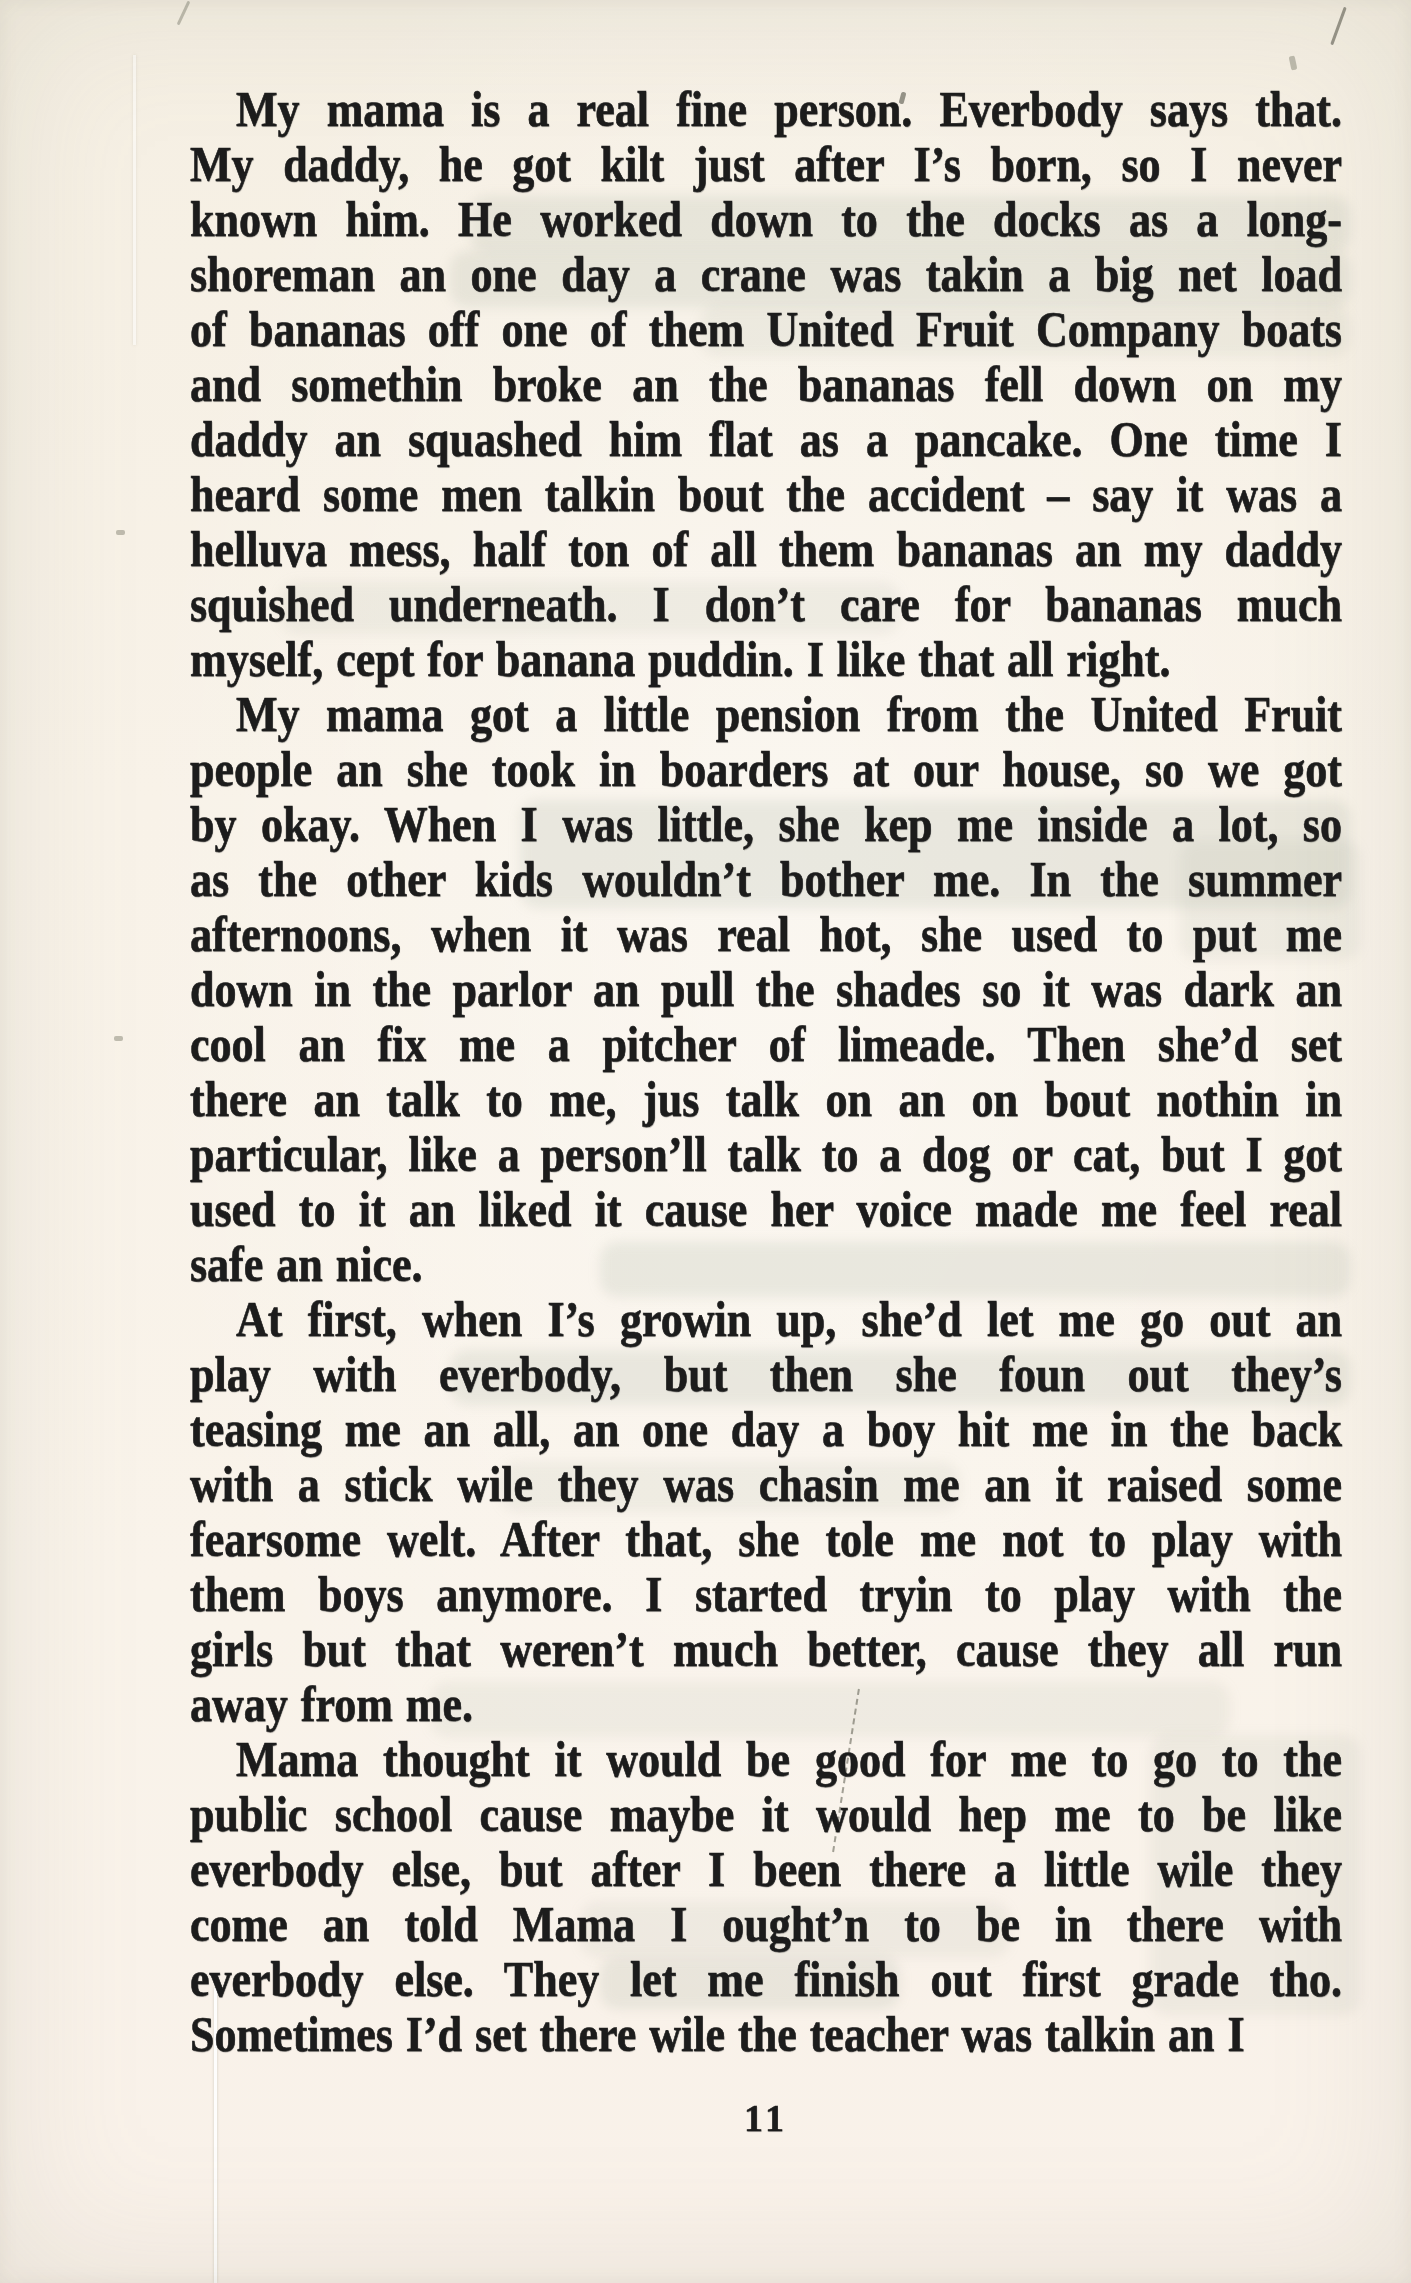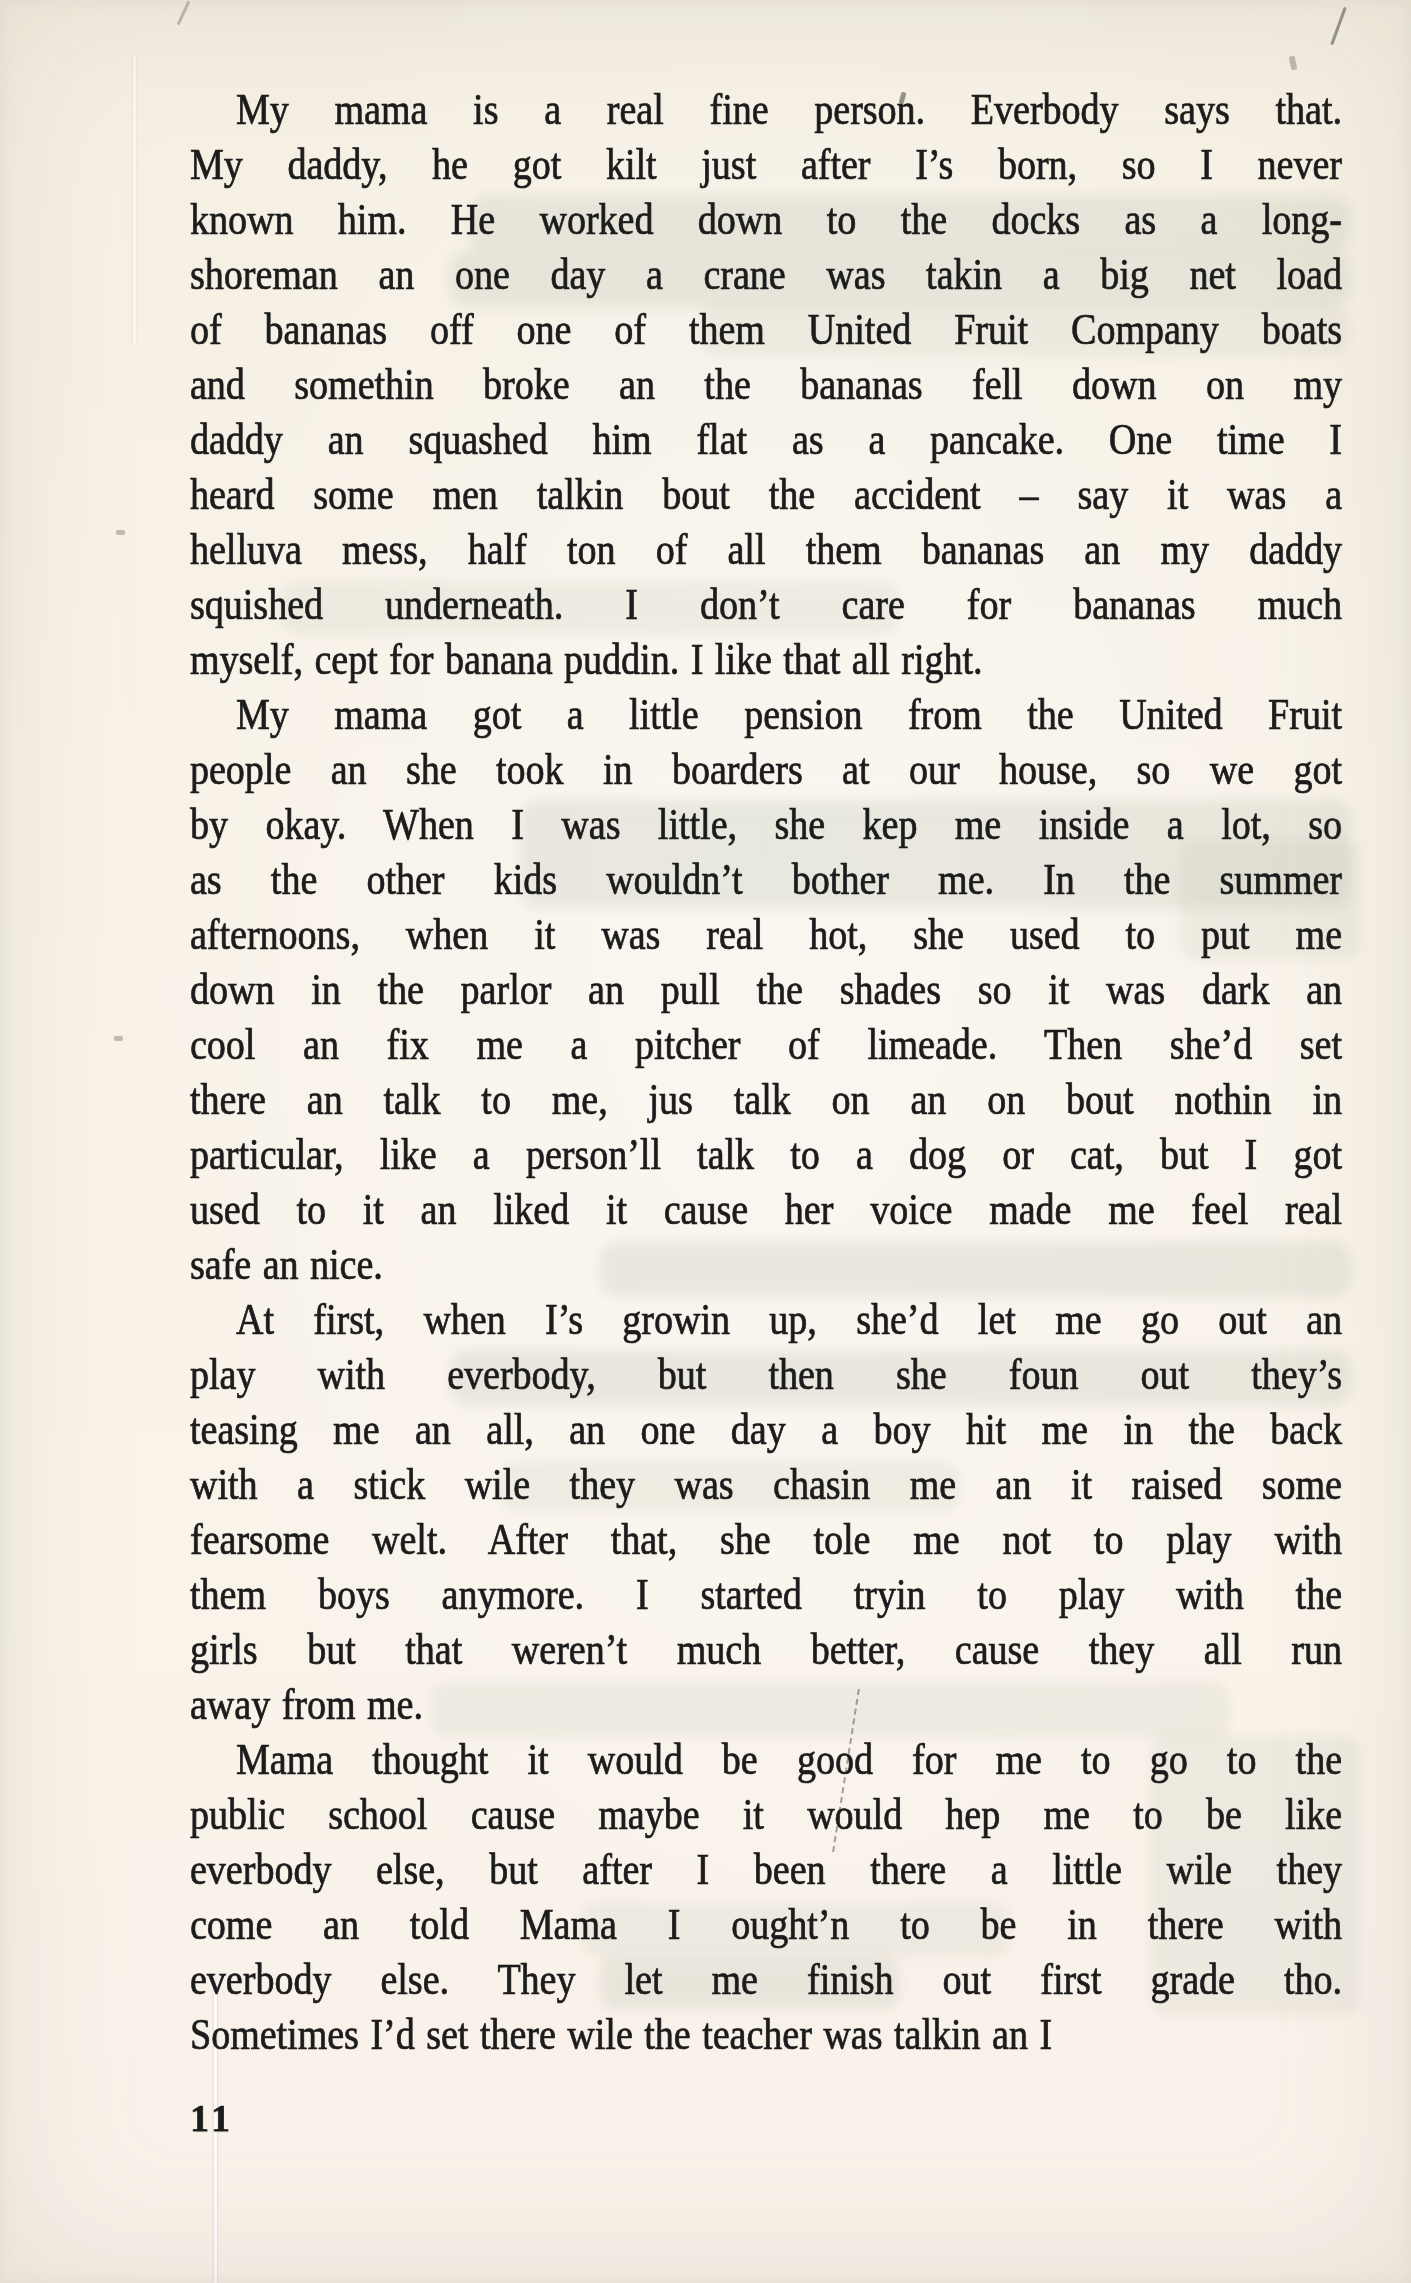--- a/index.html
+++ b/index.html
@@ -16,36 +16,36 @@
     font-family:"Liberation Serif","DejaVu Serif",serif;
   }
   
   .vignette{
     position:absolute;inset:0;pointer-events:none;
     box-shadow:inset 0 0 140px rgba(150,150,130,0.18), inset 0 0 18px rgba(140,140,120,0.10);
   }
   .textblock{
     position:absolute;left:190px;top:82px;width:1152px;
     color:var(--ink);
-    font-size:38px;font-weight:400;
+    font-size:44px;font-weight:700;
     -webkit-text-stroke:0.55px var(--ink);
     text-shadow:0.4px 0.6px 0.7px rgba(25,25,25,0.38);
     word-spacing:2px;
   }
   .line{
     height:55px;line-height:55px;
     text-align:justify;text-align-last:justify;
     transform:scaleY(1.14);transform-origin:left center;
     white-space:normal;
   }
   .line.first{text-indent:46px;}
   .line.last{text-align-last:left;}
   .pageno{
     position:absolute;left:190px;top:2096px;width:1152px;
-    text-align:left;color:var(--ink);
+    text-align:center;color:var(--ink);
     font-size:38px;font-weight:700;letter-spacing:4px;
     -webkit-text-stroke:0.5px var(--ink);
     text-shadow:0.4px 0.6px 0.7px rgba(25,25,25,0.35);
   }
   
   .smudge{
     position:absolute;background:rgba(152,160,142,0.16);
     border-radius:18px;filter:blur(6px);pointer-events:none;
   }
   .smudge.light{background:rgba(152,160,142,0.10);}

